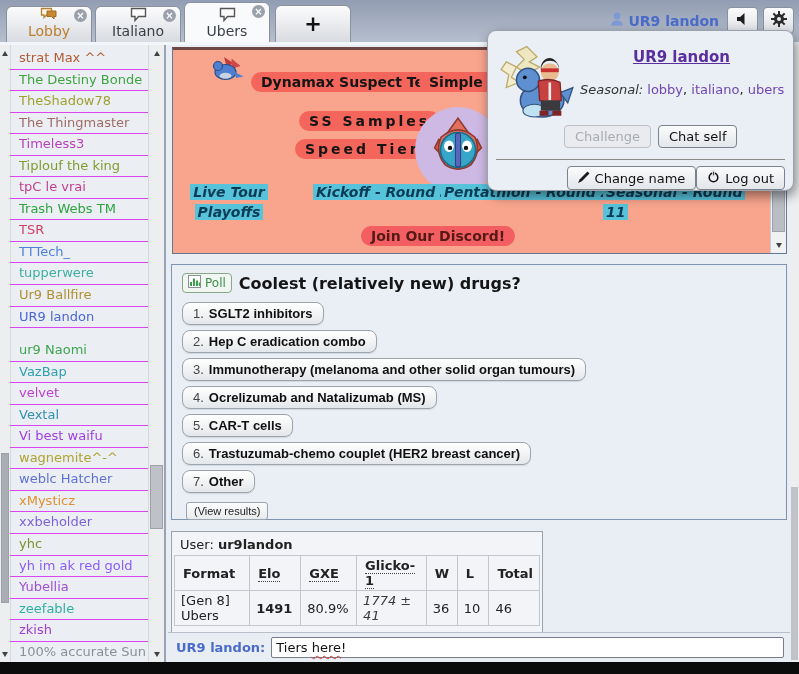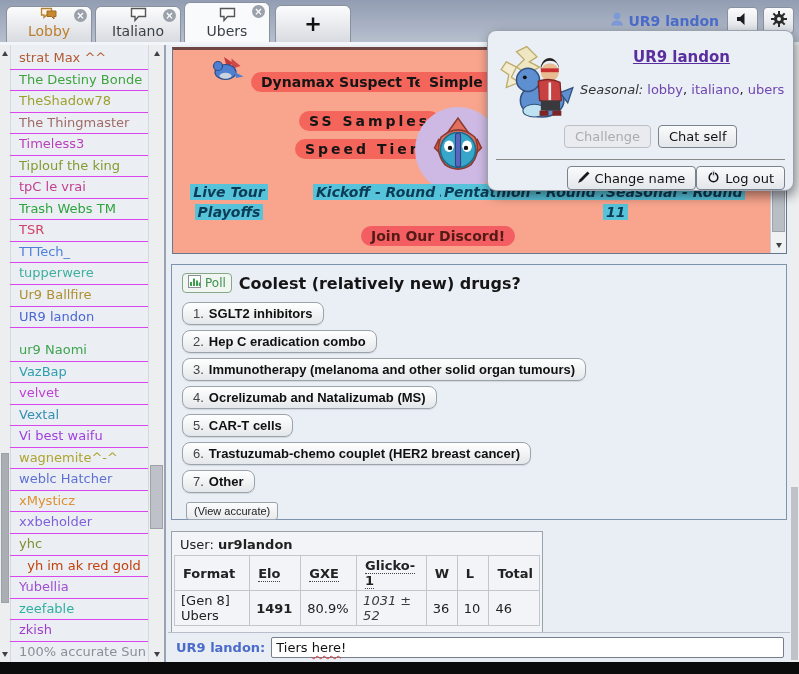--- a/index.html
+++ b/index.html
@@ -230,21 +230,21 @@
       <div class="urow" style="color: rgb(63, 163, 79); margin-top: 12px;">ur9 Naomi</div>
       <div class="urow" style="color: rgb(47, 159, 175);">VazBap</div>
       <div class="urow" style="color: rgb(191, 63, 209);">velvet</div>
       <div class="urow" style="color: rgb(51, 143, 176);">Vextal</div>
       <div class="urow" style="color: rgb(159, 63, 223);">Vi best waifu</div>
       <div class="urow" style="color: rgb(175, 163, 47);">wagnemite^-^</div>
       <div class="urow" style="color: rgb(95, 111, 209);">weblc Hatcher</div>
       <div class="urow" style="color: rgb(223, 143, 47);">xMysticz</div>
       <div class="urow" style="color: rgb(127, 95, 217);">xxbeholder</div>
       <div class="urow" style="color: rgb(127, 143, 47);">yhc</div>
-      <div class="urow" style="color: #c2410c; text-align: center;">yh im ak red gold</div>
+      <div class="urow" style="color: #8b5cf6;">yh im ak red gold</div>
       <div class="urow" style="color: rgb(159, 79, 209);">Yubellia</div>
       <div class="urow" style="color: rgb(47, 175, 159);">zeefable</div>
       <div class="urow" style="color: rgb(159, 63, 201);">zkish</div>
       <div class="urow" style="color: rgb(138, 143, 150);">100% accurate Sun</div>
 
     </div>
     <div id="ul-sb-right" class="sb">
       <div class="sb-btn up">
           <span class="arr-up"></span>
         </div>
@@ -318,21 +318,21 @@
         </span>
         <span class="q">Coolest (relatively new) drugs?</span>
       </div>
       <div class="opt-row"><button class="opt"><span class="n">1.</span><span class="t">SGLT2 inhibitors</span></button></div>
       <div class="opt-row"><button class="opt"><span class="n">2.</span><span class="t">Hep C eradication combo</span></button></div>
       <div class="opt-row"><button class="opt"><span class="n">3.</span><span class="t">Immunotherapy (melanoma and other solid organ tumours)</span></button></div>
       <div class="opt-row"><button class="opt"><span class="n">4.</span><span class="t">Ocrelizumab and Natalizumab (MS)</span></button></div>
       <div class="opt-row"><button class="opt"><span class="n">5.</span><span class="t">CAR-T cells</span></button></div>
       <div class="opt-row"><button class="opt"><span class="n">6.</span><span class="t">Trastuzumab-chemo couplet (HER2 breast cancer)</span></button></div>
       <div class="opt-row"><button class="opt"><span class="n">7.</span><span class="t">Other</span></button></div>
-      <button class="view-results">(View accurate)</button>
+      <button class="view-results">(View results)</button>
     </div>
 
     <div id="ladder">
       <div class="l-head">
         <span>User: </span><span class="uname">ur9landon</span>
       </div>
       <table>
         <tbody>
             <tr>
           <th style="width:118px;"><span>Format</span></th>
@@ -340,21 +340,21 @@
           <th style="width:52px;"><span class="dotted">GXE</span></th>
           <th style="width:88px;"><span class="dotted">Glicko-1</span></th>
           <th style="width:28px;"><span>W</span></th>
           <th style="width:32px;"><span>L</span></th>
           <th><span>Total</span></th>
         </tr>
         <tr>
           <td>[Gen 8] Ubers</td>
           <td class="elo">1491</td>
           <td>80.9%</td>
-          <td class="glicko">1031 ± 52</td>
+          <td class="glicko">1774 ± 41</td>
           <td>36</td>
           <td>10</td>
           <td>46</td>
         </tr>
       </tbody>
         </table>
       <div class="l-foot">
         <span>Reset W/L</span>
       </div>
     </div>

